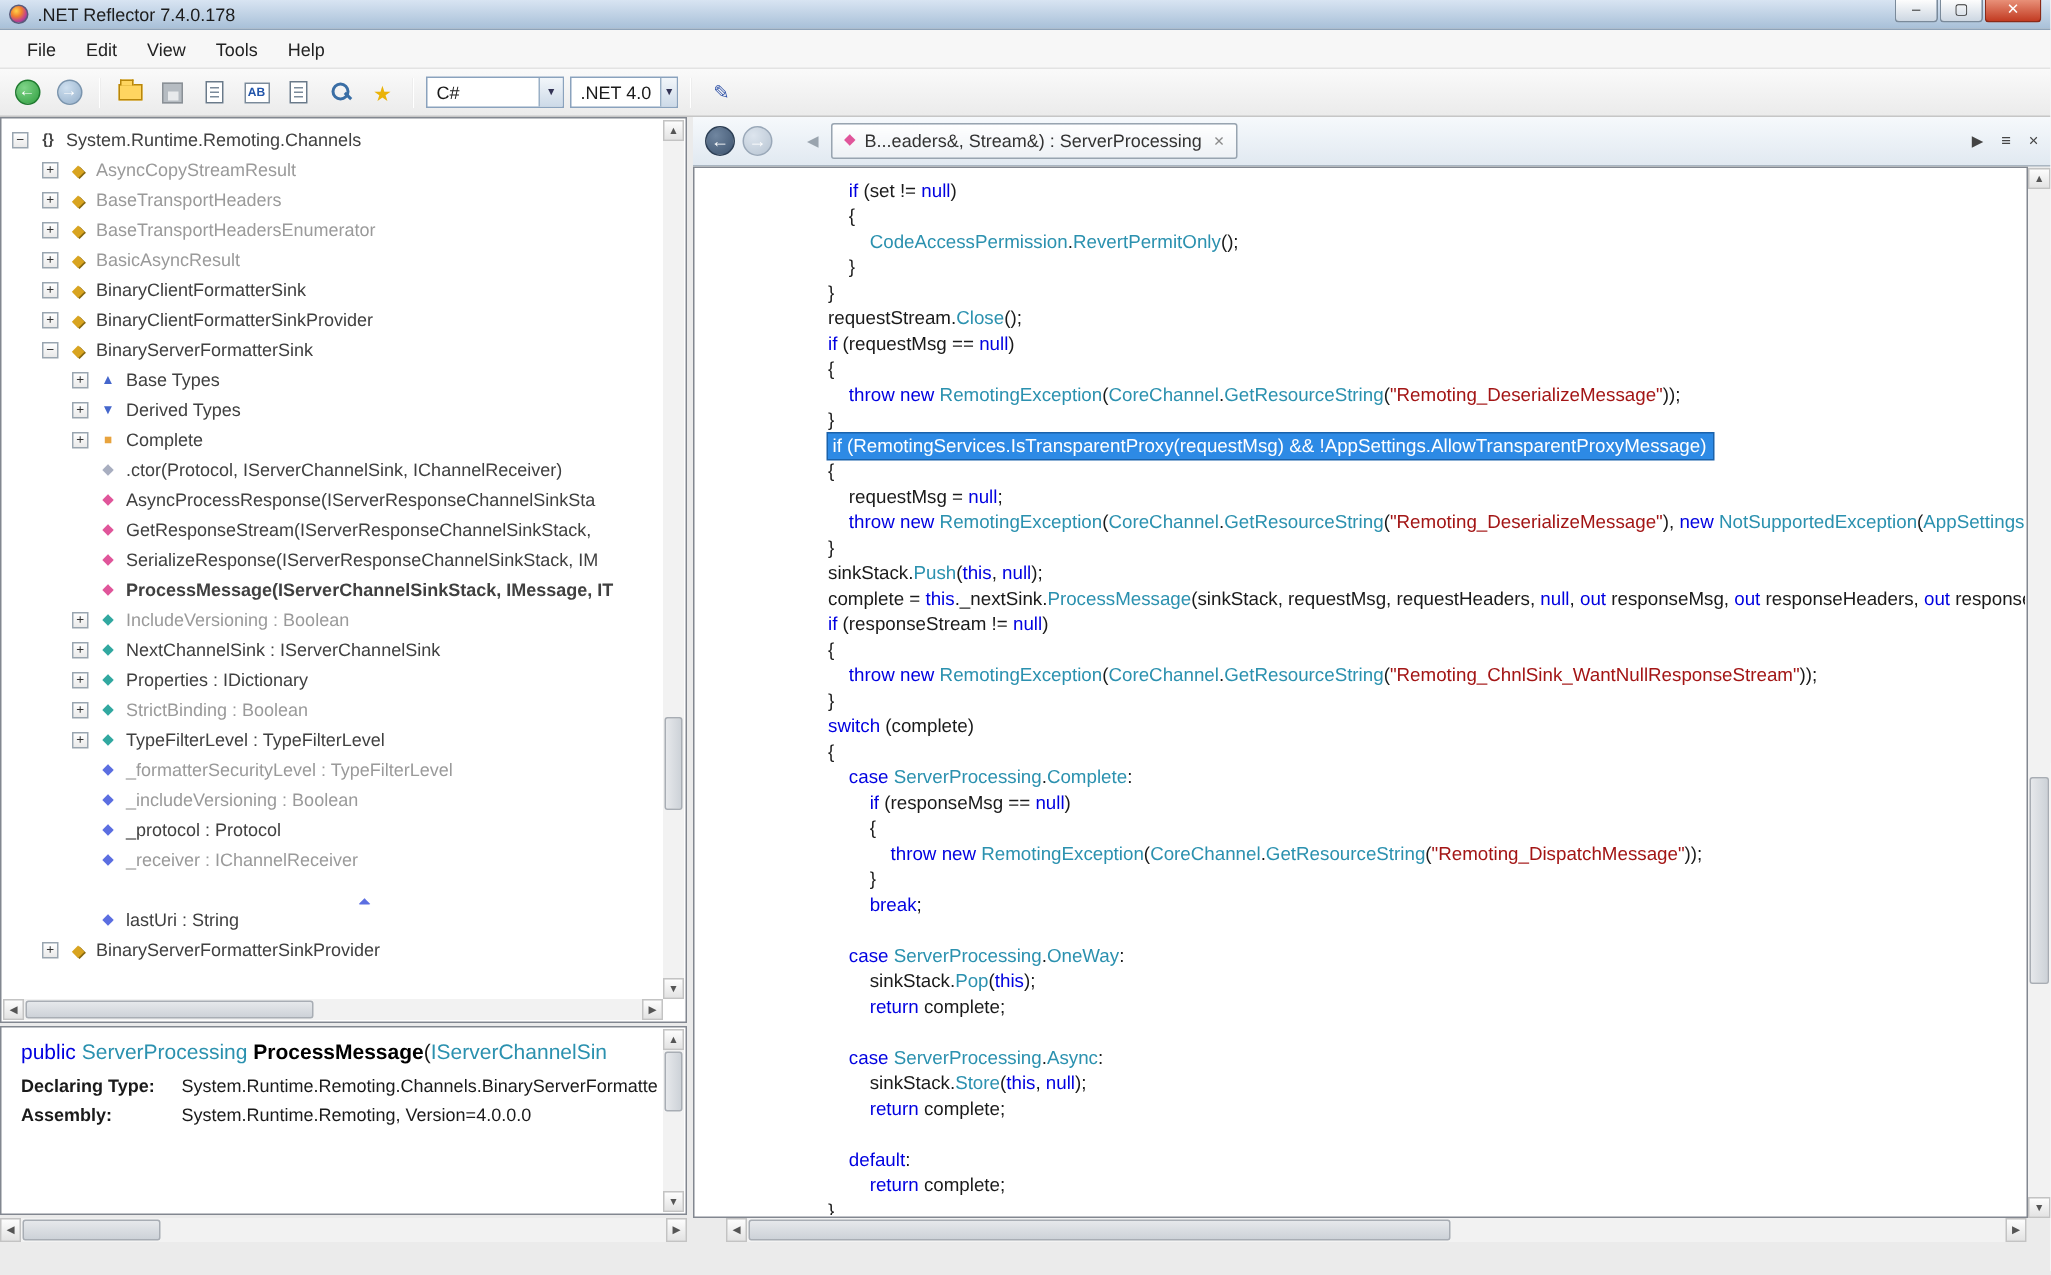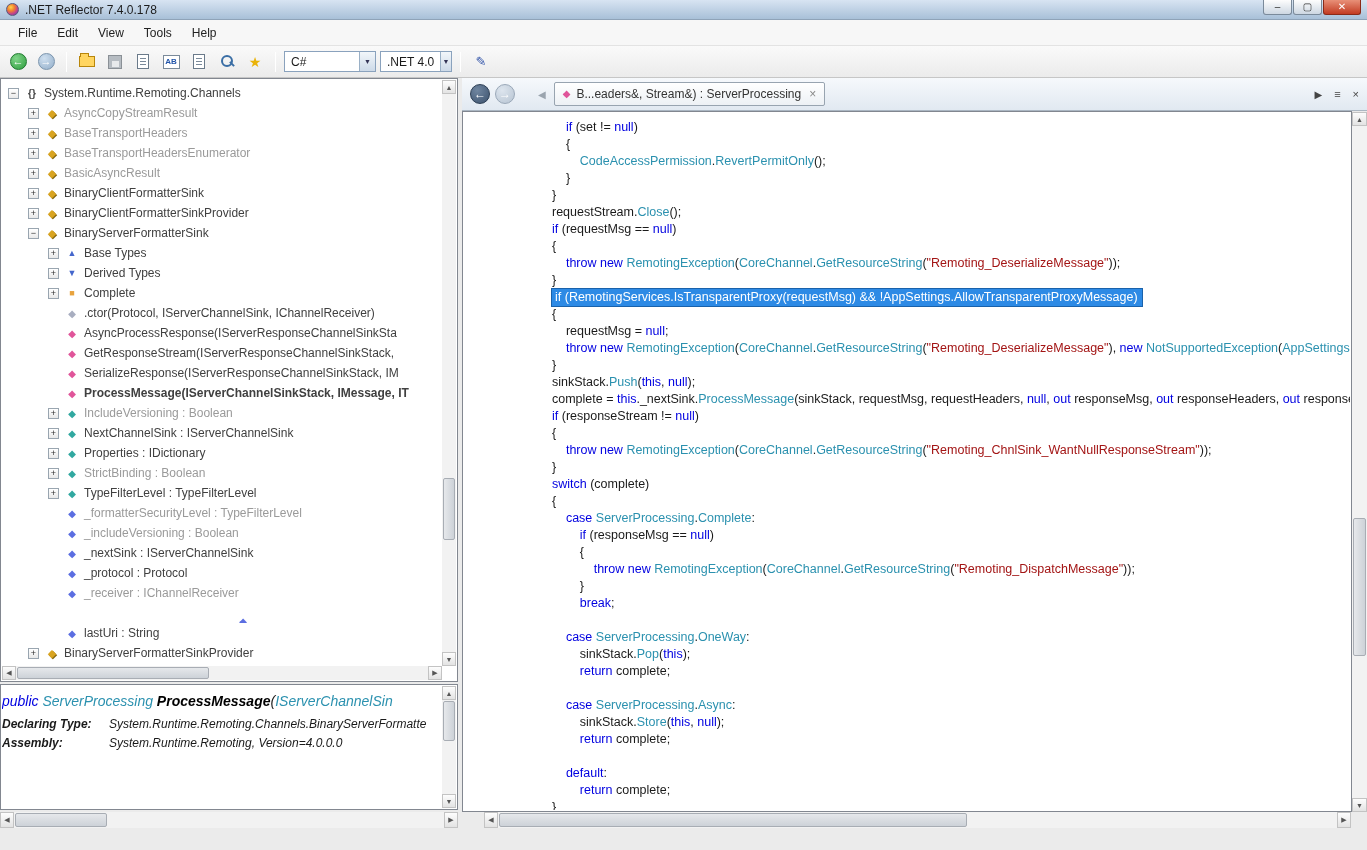--- a/index.html
+++ b/index.html
@@ -71,21 +71,21 @@
   .icon-base-types::before { content:"▲"; color:#4466cc; font-size:9px; }
   .icon-derived-types::before { content:"▼"; color:#4466cc; font-size:9px; }
   .icon-enum::before { content:"■"; color:#e8a33d; font-size:9px; }
   .icon-ctor::before { content:"◆"; color:#a8aec0; font-size:10px; }
   .icon-method::before { content:"◆"; color:#e0559a; font-size:10px; }
   .icon-property::before { content:"◆"; color:#31a8a0; font-size:10px; }
   .icon-field::before { content:"◆"; color:#5b6ee1; font-size:10px; }
 
   
   #info-box { position:absolute; top:684px; left:0; width:458px; height:126px; background:#fff; border:1px solid #828790; }
-  #info-content { position:absolute; inset:1px 15px 1px 1px; overflow:hidden; padding:7px 0 0 0;font-style:italic; }
+  #info-content { position:absolute; inset:1px 15px 1px 1px; overflow:hidden; padding:7px 0 0 12px; }
   #member-signature { font-size:14px; white-space:nowrap; margin-bottom:8px; }
   .info-row { display:flex; margin-bottom:5px; white-space:nowrap; }
   .info-label { font-weight:bold; width:107px; flex:none; }
   .tok-k { color:#0000e0; } .tok-t { color:#2b91af; } .tok-s { color:#a31515; }
   .tok-p { color:#1a1a1a; } .tok-w { color:#fff; } .tok-b { color:#000; font-weight:bold; }
 
   
   #tabbar { position:absolute; top:78px; left:462px; right:0; height:33px;
     background:linear-gradient(#f6f9fc,#e1e9f1); border-bottom:1px solid #aab6c2;
     display:flex; align-items:center; padding:0 8px; }
@@ -299,25 +299,20 @@
         </div>
         <div class="trow dim" style="padding-left: 46px;">
           <span class="expander none"></span>
           <span class="ticon icon-field"></span>
           <span class="tlabel">_formatterSecurityLevel : TypeFilterLevel</span>
         </div>
         <div class="trow dim" style="padding-left: 46px;">
           <span class="expander none"></span>
           <span class="ticon icon-field"></span>
           <span class="tlabel">_includeVersioning : Boolean</span>
-        </div>
-        <div class="trow" style="padding-left: 46px;">
-          <span class="expander none"></span>
-          <span class="ticon icon-field"></span>
-          <span class="tlabel">_nextSink : IServerChannelSink</span>
         </div>
         <div class="trow" style="padding-left: 46px;">
           <span class="expander none"></span>
           <span class="ticon icon-field"></span>
           <span class="tlabel">_protocol : Protocol</span>
         </div>
         <div class="trow dim" style="padding-left: 46px;">
           <span class="expander none"></span>
           <span class="ticon icon-field"></span>
           <span class="tlabel">_receiver : IChannelReceiver</span>

